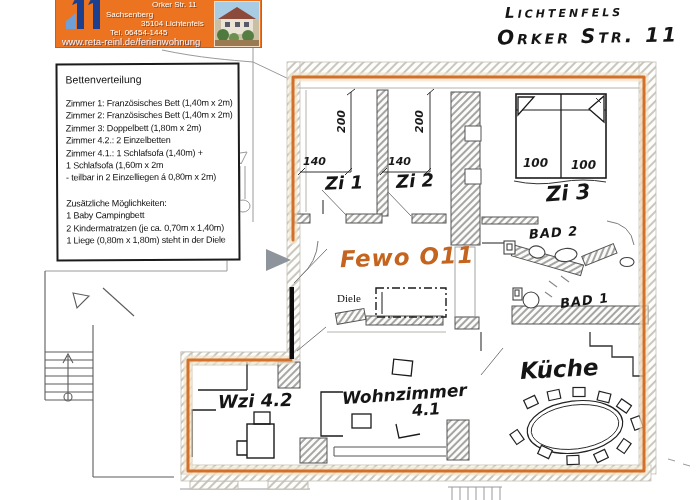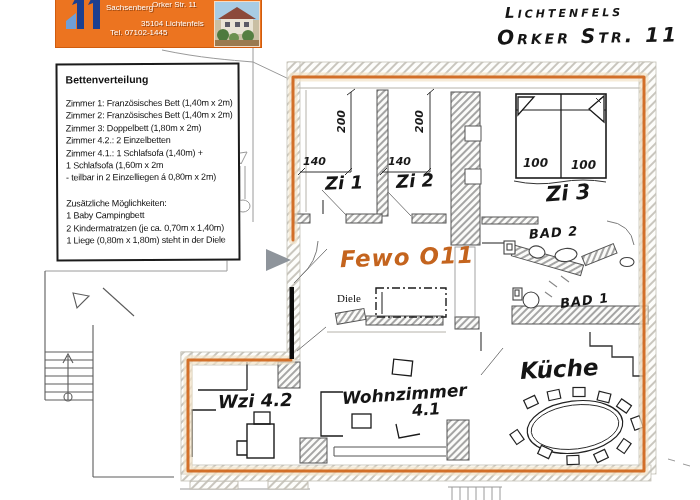--- a/index.html
+++ b/index.html
@@ -6,39 +6,39 @@
   .stage{position:relative;width:700px;height:500px;background:#fff;overflow:hidden;
          font-family:"Liberation Sans",sans-serif;}
   .plan-svg{position:absolute;left:0;top:0;}
 
   
   .banner{position:absolute;left:55px;top:-14px;width:205px;height:60px;
           background:#ec7420;border:1px solid #d05c0e;}
   .banner .btxt{position:absolute;color:#fff;font-size:8px;line-height:9px;white-space:nowrap;
                 text-shadow:1px 1px 0 rgba(70,25,0,.55);}
   .b1{left:96px;top:13px;}
-  .b2{left:50px;top:16px;}
+  .b2{left:50px;top:23px;}
   .b3{left:85px;top:32px;}
   .b4{left:54px;top:41px;}
   .bweb{position:absolute;left:6px;top:49px;font-size:9.5px;color:#eef4ff;white-space:nowrap;
         text-shadow:1px 1px 0 rgba(40,40,90,.6);}
   .blogo{position:absolute;left:6px;top:4px;}
   .bphoto{position:absolute;left:158px;top:14px;width:44px;height:44px;border:1px solid #f5dcc4;}
 
   
   .hw{font-family:"DejaVu Sans",sans-serif;font-style:italic;font-weight:bold;color:#151515;}
   .hdr-city{position:absolute;left:505px;top:3px;font-size:15px;letter-spacing:3px;
             font-variant:small-caps;transform:rotate(-1deg);}
   .hdr-street{position:absolute;left:497px;top:24px;font-size:20px;letter-spacing:3px;
               font-variant:small-caps;transform:rotate(-1deg);}
 
   
   .legend{position:absolute;left:56px;top:63px;width:168px;height:188px;background:#fff;
           border:2px solid #1b1b1b;padding:6px 4px 0 8px;transform:rotate(-.3deg);}
-  .legend .ttl{font-size:10.5px;font-weight:bold;margin:2px 0 12px 0;color:#111;}
+  .legend .ttl{font-size:10.5px;font-weight:normal;margin:2px 0 12px 0;color:#111;}
   .legend .ln{font-size:9px;line-height:12.4px;white-space:nowrap;color:#111;letter-spacing:-.2px;}
   .legend .gap{margin-top:13px;}
 
   
   .lbl{position:absolute;white-space:nowrap;}
   .l-zi1{left:325px;top:172px;font-size:18px;transform:rotate(-2deg);}
   .l-zi2{left:396px;top:170px;font-size:18px;transform:rotate(-3deg);}
   .l-zi3{left:546px;top:181px;font-size:21px;transform:rotate(-4deg);}
   .l-bad2{left:529px;top:225px;font-size:13px;letter-spacing:1px;text-transform:uppercase;transform:rotate(-4deg);}
   .l-bad1{left:560px;top:293px;font-size:13px;letter-spacing:1px;text-transform:uppercase;transform:rotate(-7deg);}
@@ -243,21 +243,22 @@
 
   <div class="banner">
     <svg class="blogo" width="44" height="40" viewBox="0 0 44 40">
       <polygon points="4,30 14,22 14,38 4,38" fill="#6f9fd8"></polygon>
       <polygon points="14,6 22,2 22,38 15,38 15,12 10,14" fill="#1d3f8f"></polygon>
       <polygon points="30,6 38,2 38,38 31,38 31,12 26,14" fill="#1d3f8f"></polygon>
     </svg>
     <div class="btxt b1">Orker Str. 11</div>
     <div class="btxt b2">Sachsenberg</div>
     <div class="btxt b3">35104 Lichtenfels</div>
-    <div class="btxt b4">Tel. 07102-1445</div>
+    <div class="btxt b4">Tel. 06454-1445</div>
+    <div class="bweb">www.reta-reinl.de/ferienwohnung</div>
     <svg class="bphoto" width="44" height="44" viewBox="0 0 44 44">
       <rect x="0" y="0" width="44" height="20" fill="#a8cce4"></rect>
       <rect x="0" y="18" width="44" height="26" fill="#c9bfa4"></rect>
       <polygon points="3,17 22,5 41,17" fill="#8c4a3a"></polygon>
       <rect x="6" y="17" width="32" height="15" fill="#e9e4d6"></rect>
       <rect x="10" y="20" width="5" height="5" fill="#5a5a66"></rect>
       <rect x="20" y="20" width="5" height="5" fill="#5a5a66"></rect>
       <rect x="29" y="20" width="5" height="5" fill="#5a5a66"></rect>
       <circle cx="8" cy="33" r="6" fill="#4e7a3e"></circle>
       <circle cx="19" cy="36" r="5" fill="#6b9150"></circle>

